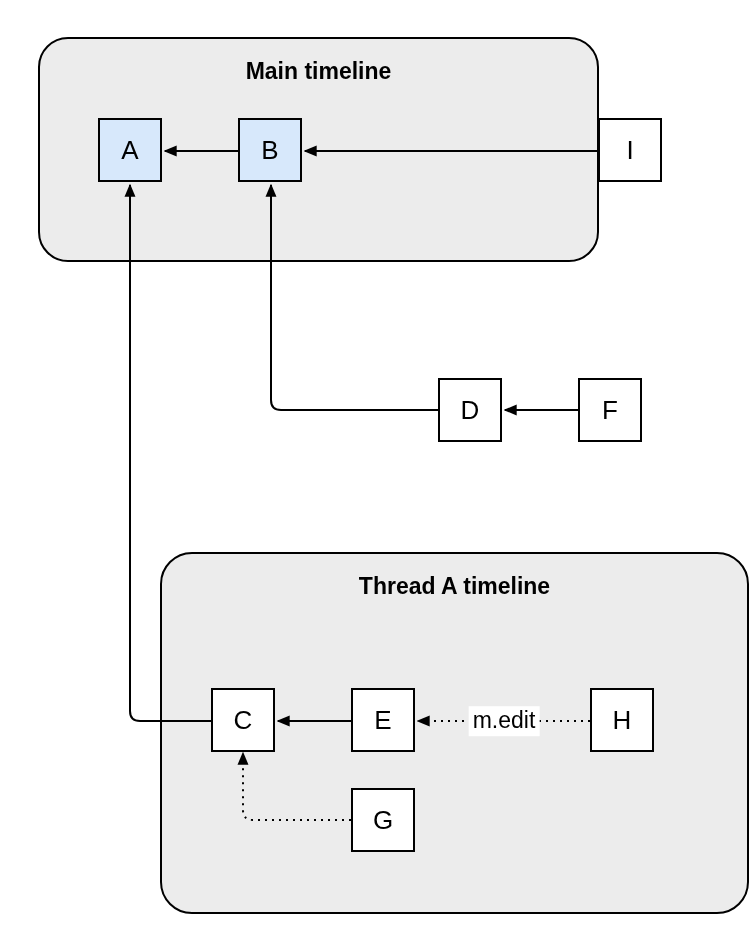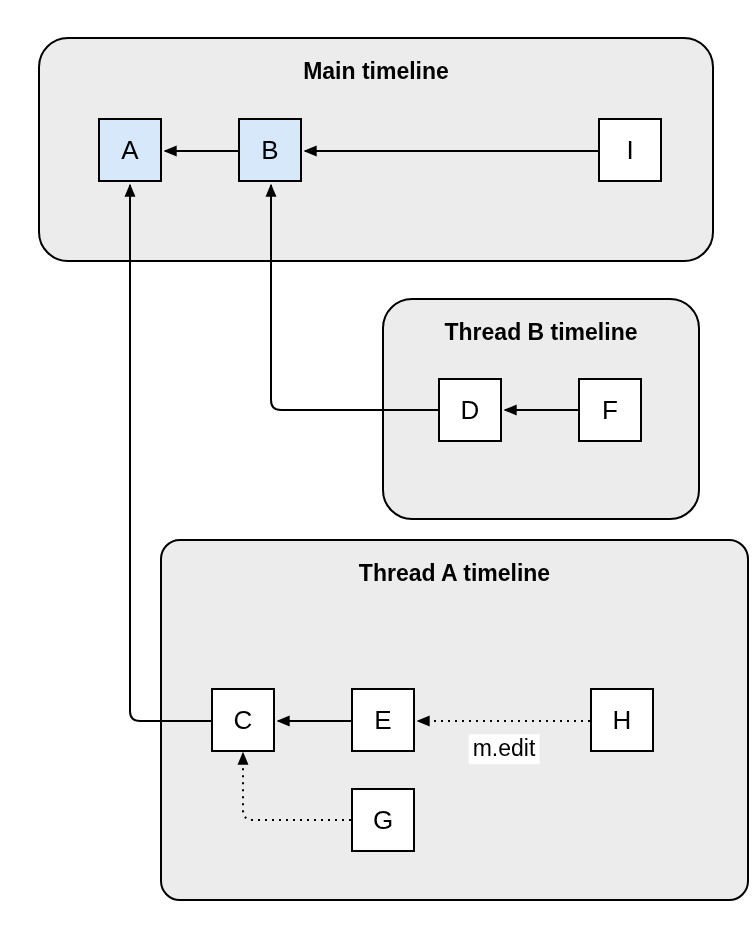--- a/index.html
+++ b/index.html
@@ -15,36 +15,36 @@
   .canvas{
     position:relative;width:756px;height:942px;background:#ffffff;
     font-family:"Liberation Sans","DejaVu Sans",sans-serif;overflow:hidden;
   }
   .container{
     position:absolute;box-sizing:border-box;
     background:var(--container-fill);
     border:2px solid var(--container-border);
     z-index:1;
   }
-  #c-main{left:38px;top:37px;width:676px;height:225px;border-radius:30px;}
+  #c-main{left:38px;top:37px;width:561px;height:225px;border-radius:30px;}
   #c-threadb{left:382px;top:298px;width:318px;height:222px;border-radius:30px;}
-  #c-threada{left:160px;top:539px;width:589px;height:362px;border-radius:20px;}
+  #c-threada{left:160px;top:552px;width:589px;height:362px;border-radius:32px;}
   .ctitle{
     margin-top:19px;text-align:center;font-weight:bold;font-size:23px;color:#000;
   }
   .edges{position:absolute;left:0;top:0;z-index:2;}
   .edge{stroke:var(--edge-color);stroke-width:2;fill:none;}
   .edge.dotted{stroke-dasharray:2 5;stroke-linecap:butt;}
   #arrowhead path{fill:var(--edge-color);}
   .edge-label{
     position:absolute;z-index:3;transform:translate(-50%,-50%);
     background:var(--label-background);color:#000;
     font-size:23px;line-height:1.2;padding:1px 4px;white-space:nowrap;
   }
-  #lbl-medit{left:504px;top:721px;margin-top:28px;}
+  #lbl-medit{left:504px;top:721px;}
   #lbl-mreaction{left:275px;top:851px;}
   .node{
     position:absolute;box-sizing:content-box;width:60px;height:60px;
     background:var(--node-fill);border:2px solid var(--node-border);
     display:flex;align-items:center;justify-content:center;
     font-size:26px;color:#000;z-index:4;
   }
   .node.hl{background:var(--node-highlight-fill);}
   #n-A{left:98px;top:118px;}
   #n-B{left:238px;top:118px;}
@@ -58,23 +58,20 @@
 </style>
 </head>
 <body>
 
 <div class="canvas">
 
   <div class="container" id="c-main">
     <div class="ctitle">Main timeline</div>
   </div>
 
-  <div class="container" id="c-threadb">
-    <div class="ctitle">Thread B timeline</div>
-  </div>
 
   <div class="container" id="c-threada">
     <div class="ctitle">Thread A timeline</div>
   </div>
 
   <svg class="edges" width="756" height="942">
     <defs>
       <marker id="arrowhead" markerWidth="6.5" markerHeight="6.5" refX="9" refY="5" orient="auto" viewBox="0 0 10 10">
         <path d="M0,0.8 L10,5 L0,9.2 Z"></path>
       </marker>

